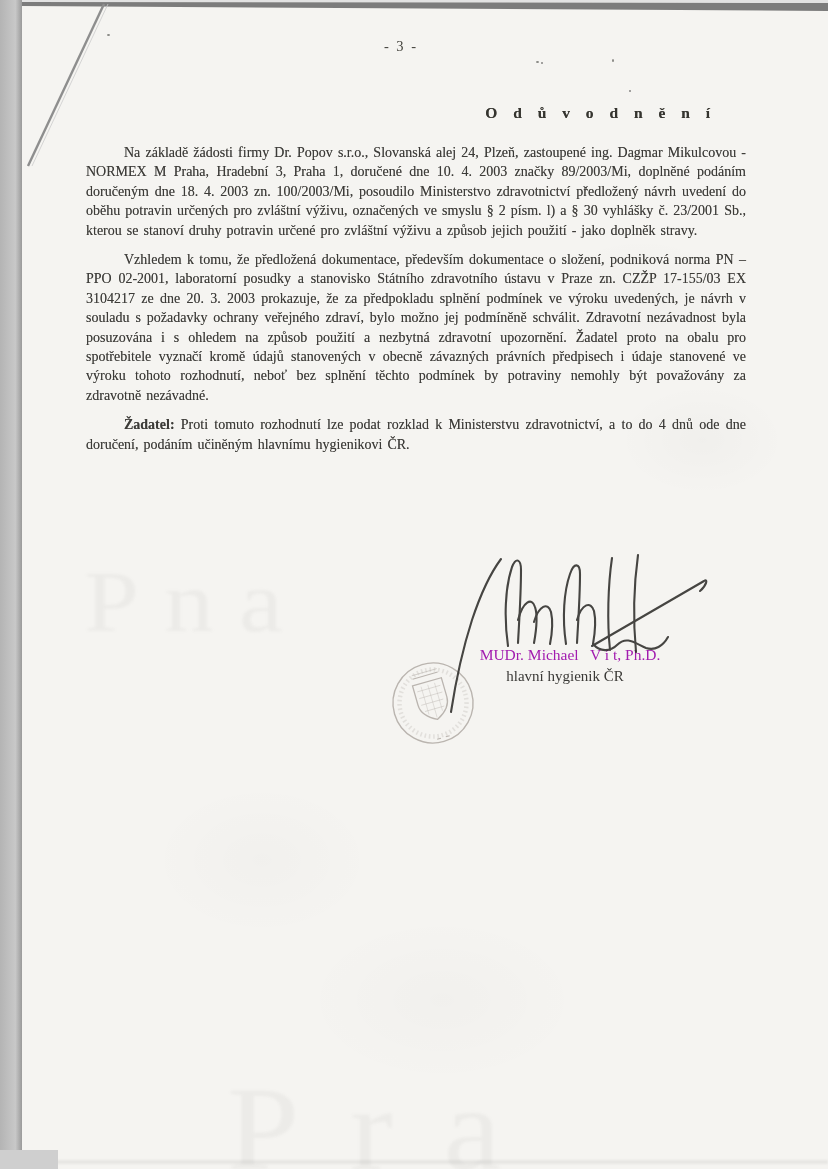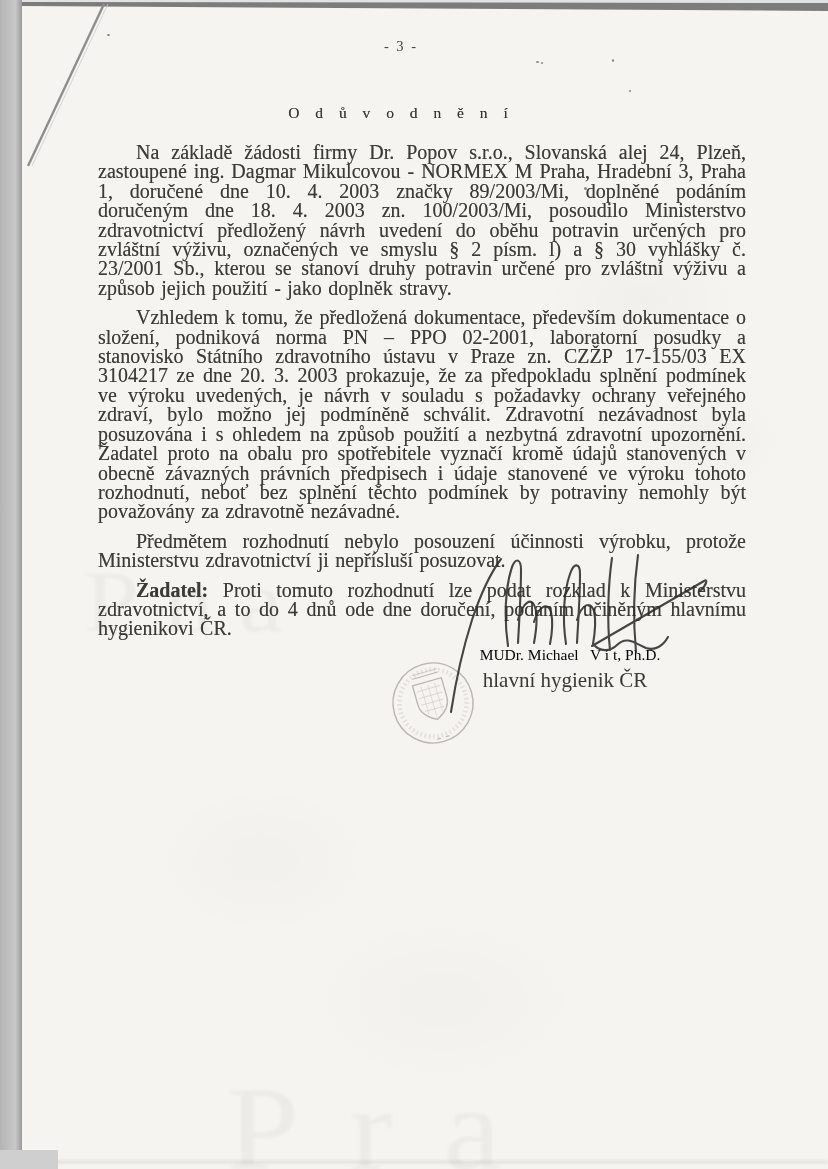--- a/index.html
+++ b/index.html
@@ -21,45 +21,45 @@
       radial-gradient(120px 80px at 680px 440px, rgba(0,0,0,0.02), transparent 70%),
       radial-gradient(160px 110px at 240px 860px, rgba(0,0,0,0.015), transparent 70%),
       radial-gradient(200px 120px at 420px 1000px, rgba(0,0,0,0.015), transparent 70%),
       #f5f4f1;
   }
   .content {
     position:absolute; left:86px; top:143px; width:660px;
     color:#3c3b38;
   }
   .content p {
-    margin:0 0 10px 12px;
-    font-size:20px; line-height:19.4px;
+    margin:0 0 10px 0;
+    font-size:14px; line-height:19.4px;
     text-align:justify; text-indent:38px;
     word-spacing:1.5px;
     text-shadow:0 0 0.5px rgba(60,60,55,0.55);
   }
   .page-number {
     position:absolute; left:86px; top:38px; width:630px;
     text-align:center; font-size:14.5px; color:#46453f;
     letter-spacing:2px;
   }
   .heading {
     position:absolute; left:86px; top:104px; width:630px;
-    text-align:center; font-weight:normal; font-size:15.5px;
+    text-align:right; font-weight:bold; font-size:15.5px;
     letter-spacing:6px; color:#35342f;
     text-shadow:0 0 0.5px rgba(50,50,45,0.6);
   }
   .sig-name {
     position:absolute; left:420px; top:646px; width:300px;
-    text-align:center; font-size:15.5px; color:#000000;
+    text-align:center; font-size:15.5px; color:#a21caf;
     white-space:pre;
   }
   .sig-title {
     position:absolute; left:420px; top:668px; width:290px;
-    text-align:center; font-size:21px; color:#3a3936;
+    text-align:center; font-size:15px; color:#3a3936;
   }
   .ghost {
     position:absolute; color:rgba(90,90,90,0.055);
     font-family:"Liberation Serif", serif;
     filter:blur(1.5px); pointer-events:none;
   }
   .ghost-mid {
     left:62px; top:552px; font-size:86px; letter-spacing:22px;
     transform:scaleX(1.15); transform-origin:left;
   }
@@ -89,21 +89,20 @@
   <div class="ghost ghost-bottom">Pra</div>
 </div>
 
 <div class="page-number">- 3 -</div>
 
 <div class="heading">O d ů v o d n ě n í</div>
 
 <div class="content">
   <p><b></b><span>Na základě žádosti firmy Dr. Popov s.r.o., Slovanská alej 24, Plzeň, zastoupené ing. Dagmar Mikulcovou - NORMEX M Praha, Hradební 3, Praha 1, doručené dne 10. 4. 2003 značky 89/2003/Mi, doplněné podáním doručeným dne 18. 4. 2003 zn. 100/2003/Mi, posoudilo Ministerstvo zdravotnictví předložený návrh uvedení do oběhu potravin určených pro zvláštní výživu, označených ve smyslu § 2 písm. l) a § 30 vyhlášky č. 23/2001 Sb., kterou se stanoví druhy potravin určené pro zvláštní výživu a způsob jejich použití - jako doplněk stravy.</span></p>
   <p><b></b><span>Vzhledem k tomu, že předložená dokumentace, především dokumentace o složení, podniková norma PN – PPO 02-2001, laboratorní posudky a stanovisko Státního zdravotního ústavu v Praze zn. CZŽP 17-155/03 EX 3104217 ze dne 20. 3. 2003 prokazuje, že za předpokladu splnění podmínek ve výroku uvedených, je návrh v souladu s požadavky ochrany veřejného zdraví, bylo možno jej podmíněně schválit. Zdravotní nezávadnost byla posuzována i s ohledem na způsob použití a nezbytná zdravotní upozornění. Žadatel proto na obalu pro spotřebitele vyznačí kromě údajů stanovených v obecně závazných právních předpisech i údaje stanovené ve výroku tohoto rozhodnutí, neboť bez splnění těchto podmínek by potraviny nemohly být považovány za zdravotně nezávadné.</span></p>
-  <p><b></b><span>Předmětem rozhodnutí nebylo posouzení účinnosti výrobku, protože Ministerstvu zdravotnictví ji nepřísluší posuzovat.</span></p>
   <p><b>Žadatel:</b><span> Proti tomuto rozhodnutí lze podat rozklad k Ministerstvu zdravotnictví, a to do 4 dnů ode dne doručení, podáním učiněným hlavnímu hygienikovi ČR.</span></p>
 </div>
 
 <div class="sig-name">MUDr. Michael   V í t, Ph.D.</div>
 <div class="sig-title">hlavní hygienik ČR</div>
 
 <div class="speck" style="left:536px;top:61px;width:3px;height:2px"></div>
 <div class="speck" style="left:541px;top:62px;width:2px;height:2px"></div>
 <div class="speck" style="left:584px;top:187px;width:3px;height:3px"></div>
 <div class="speck" style="left:612px;top:59px;width:2px;height:3px"></div>

